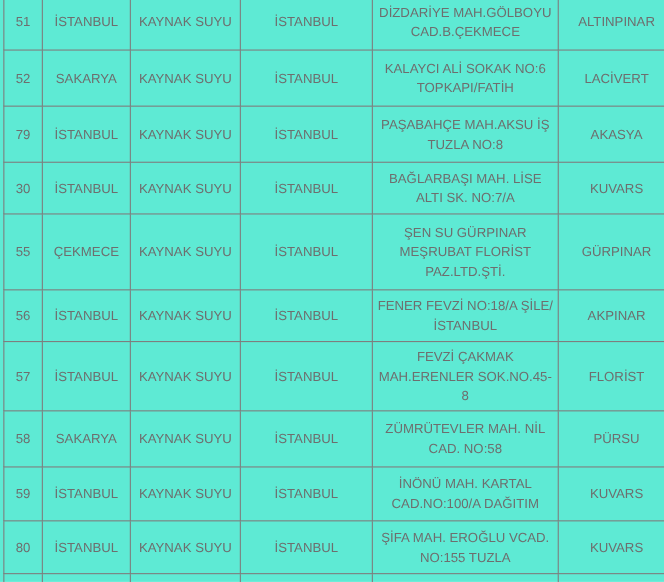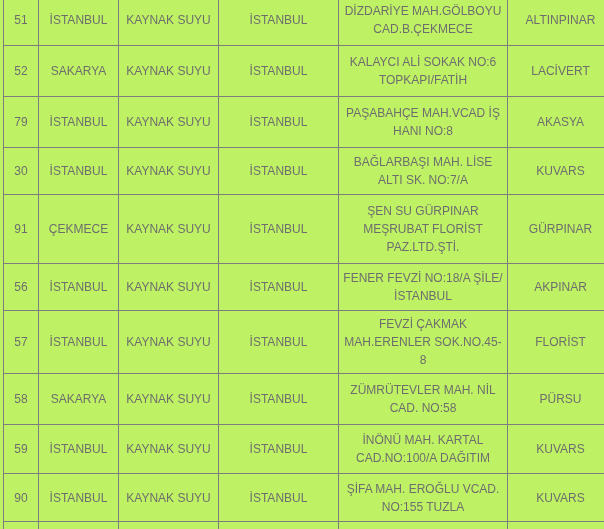--- a/index.html
+++ b/index.html
@@ -6,21 +6,21 @@
   html, body {
     margin: 0; padding: 0;
     background: #ffffff;
     font-family: "Liberation Sans", sans-serif;
   }
   .viewport {
     position: relative;
     width: 604px;
     height: 529px;
     overflow: hidden;
-    background: #bef264;
+    background: #5eead4;
   }
   table.brands {
     border-collapse: collapse;
     table-layout: fixed;
     width: 610px;
     margin: -6px 0 0 3px;
   }
   table.brands td {
     border: 1px solid #7e7e7e;
     color: #6e6e6e;
@@ -67,33 +67,33 @@
         <td>KAYNAK SUYU</td>
         <td>İSTANBUL</td>
         <td>KALAYCI ALİ SOKAK NO:6 TOPKAPI/FATİH</td>
         <td>LACİVERT</td>
       </tr>
       <tr style="height:51px">
         <td>79</td>
         <td>İSTANBUL</td>
         <td>KAYNAK SUYU</td>
         <td>İSTANBUL</td>
-        <td>PAŞABAHÇE MAH.VCAD İŞ HANI NO:8</td>
+        <td>PAŞABAHÇE MAH.AKSU İŞ TUZLA NO:8</td>
         <td>AKASYA</td>
       </tr>
       <tr style="height:47px">
         <td>30</td>
         <td>İSTANBUL</td>
         <td>KAYNAK SUYU</td>
         <td>İSTANBUL</td>
         <td>BAĞLARBAŞI MAH. LİSE ALTI SK. NO:7/A</td>
         <td>KUVARS</td>
       </tr>
       <tr style="height:69px">
-        <td>91</td>
+        <td>55</td>
         <td>ÇEKMECE</td>
         <td>KAYNAK SUYU</td>
         <td>İSTANBUL</td>
         <td>ŞEN SU GÜRPINAR MEŞRUBAT FLORİST PAZ.LTD.ŞTİ.</td>
         <td>GÜRPINAR</td>
       </tr>
       <tr style="height:47px">
         <td>56</td>
         <td>İSTANBUL</td>
         <td>KAYNAK SUYU</td>
@@ -119,21 +119,21 @@
       </tr>
       <tr style="height:49px">
         <td>59</td>
         <td>İSTANBUL</td>
         <td>KAYNAK SUYU</td>
         <td>İSTANBUL</td>
         <td>İNÖNÜ MAH. KARTAL CAD.NO:100/A DAĞITIM</td>
         <td>KUVARS</td>
       </tr>
       <tr style="height:48px">
-        <td>90</td>
+        <td>80</td>
         <td>İSTANBUL</td>
         <td>KAYNAK SUYU</td>
         <td>İSTANBUL</td>
         <td>ŞİFA MAH. EROĞLU VCAD. NO:155 TUZLA</td>
         <td>KUVARS</td>
       </tr>
       <tr style="height:30px">
         <td></td>
         <td></td>
         <td></td>

